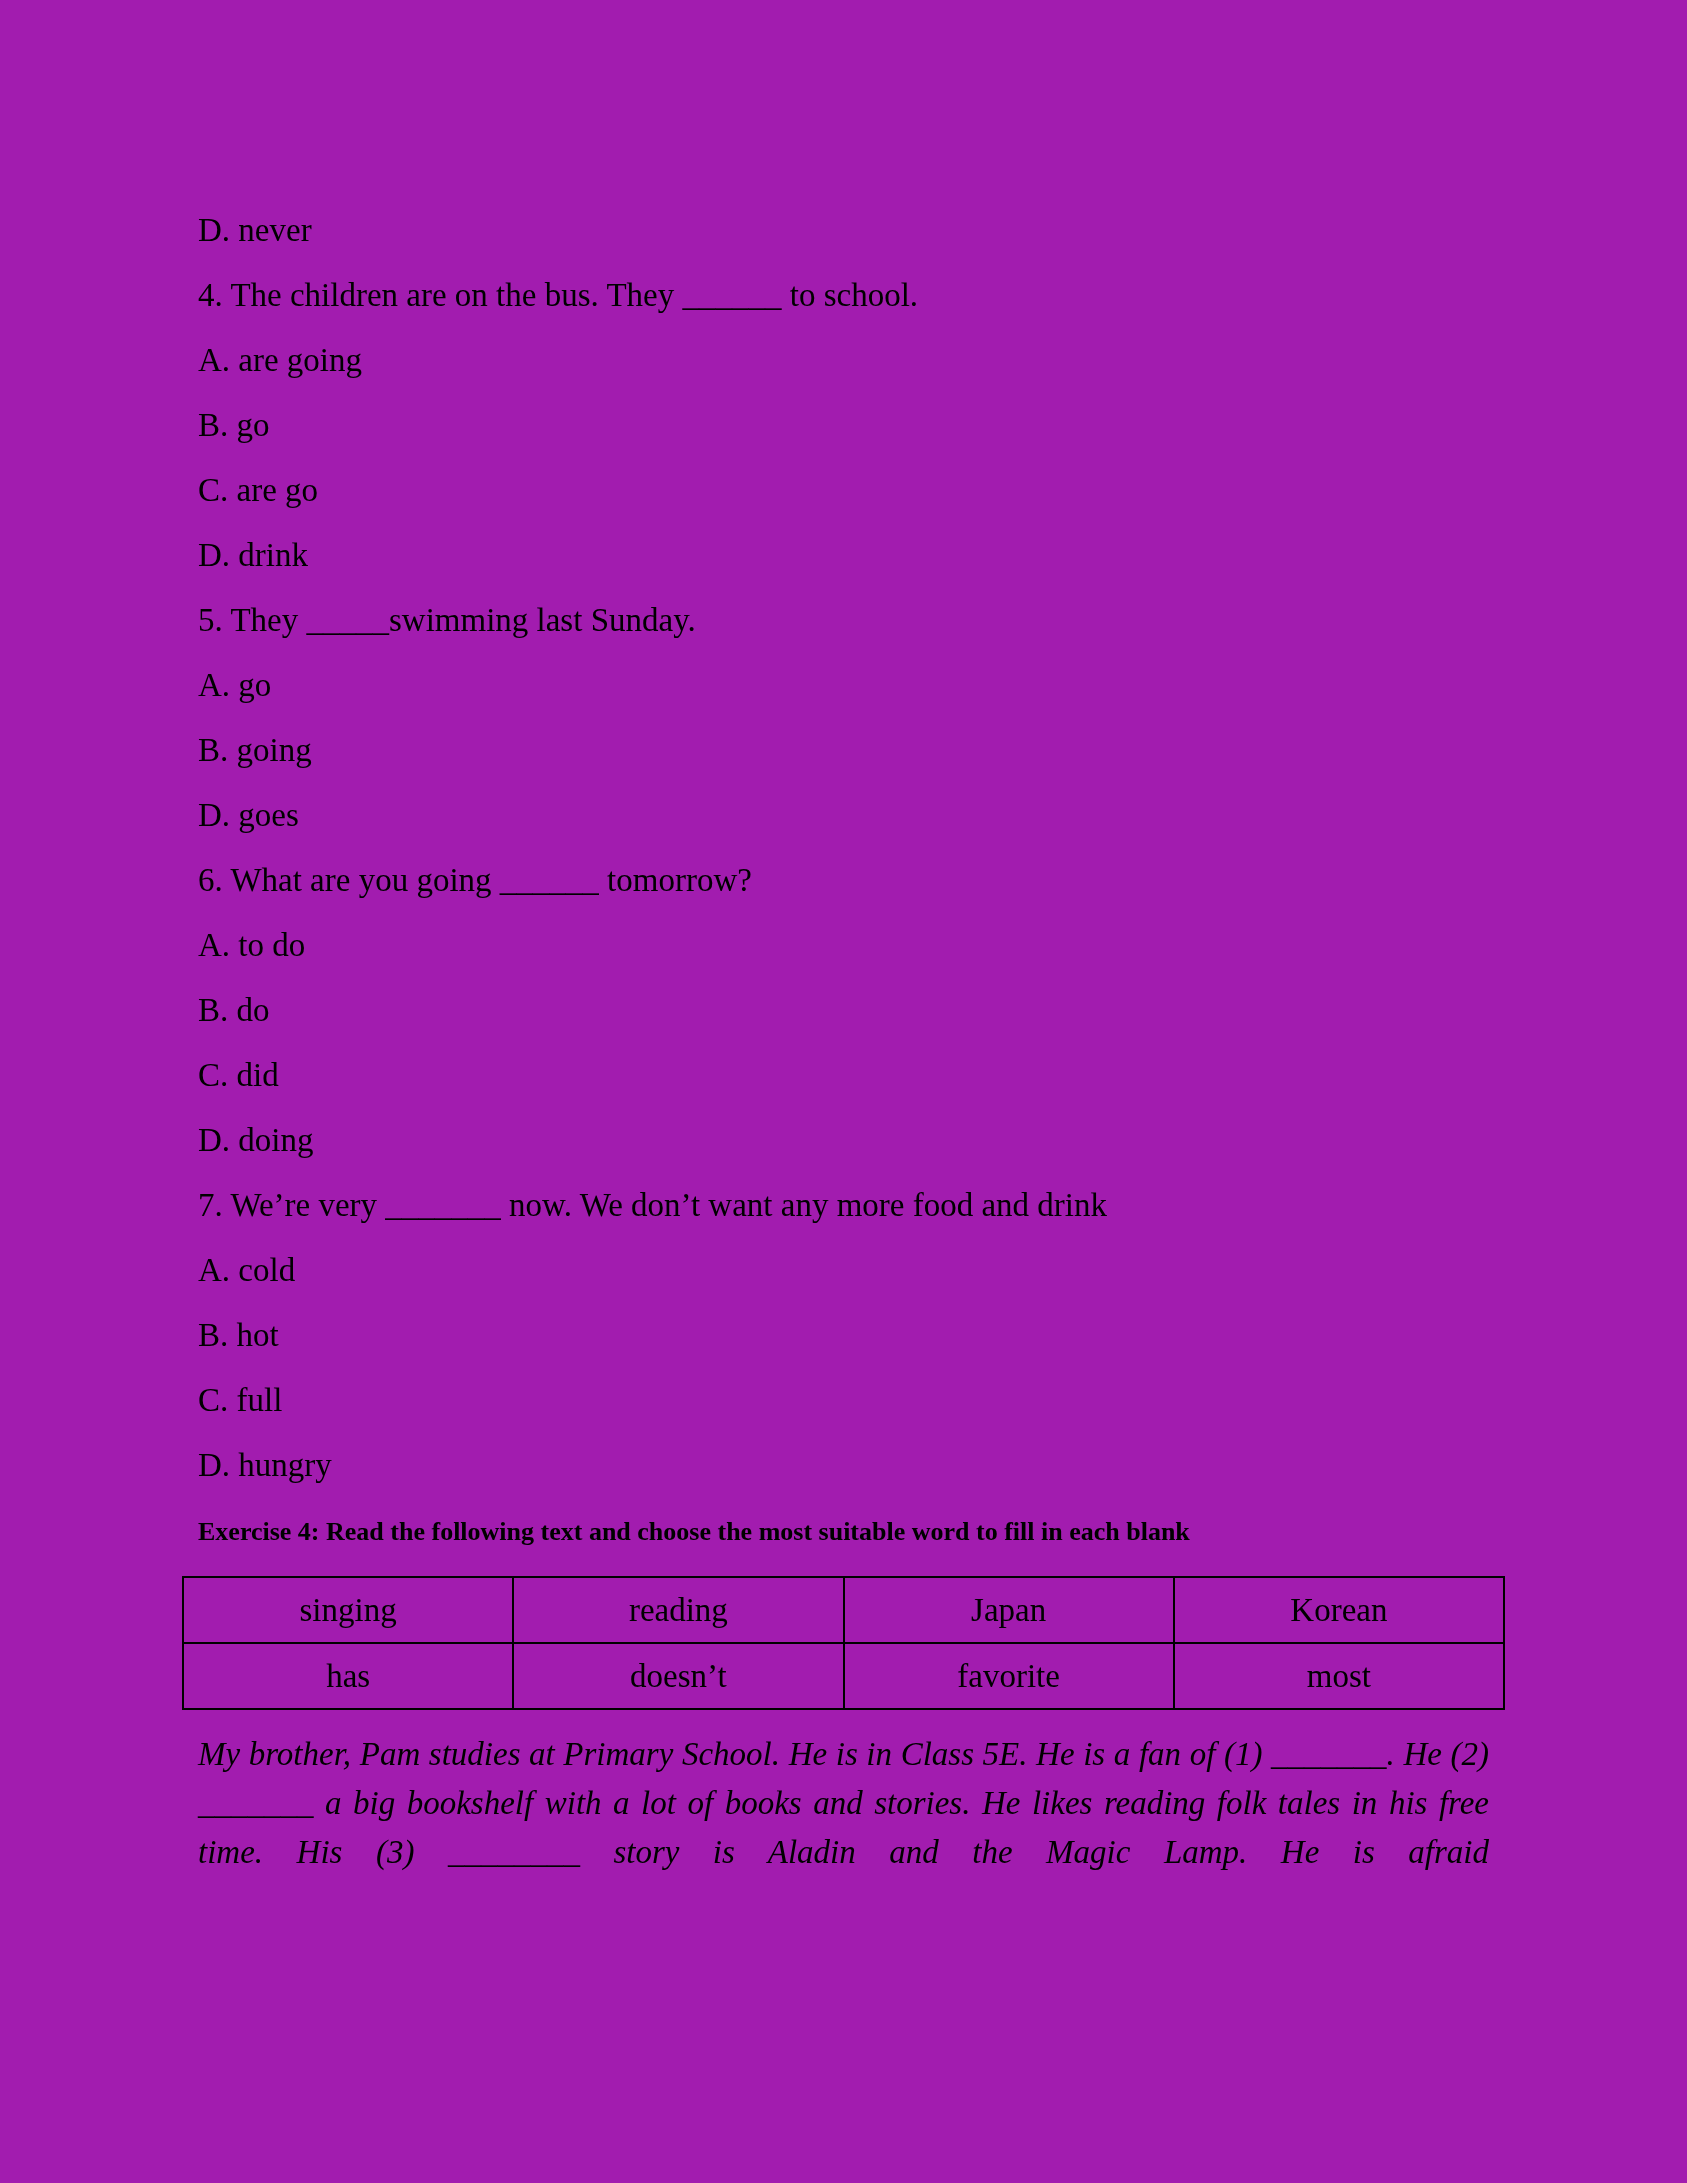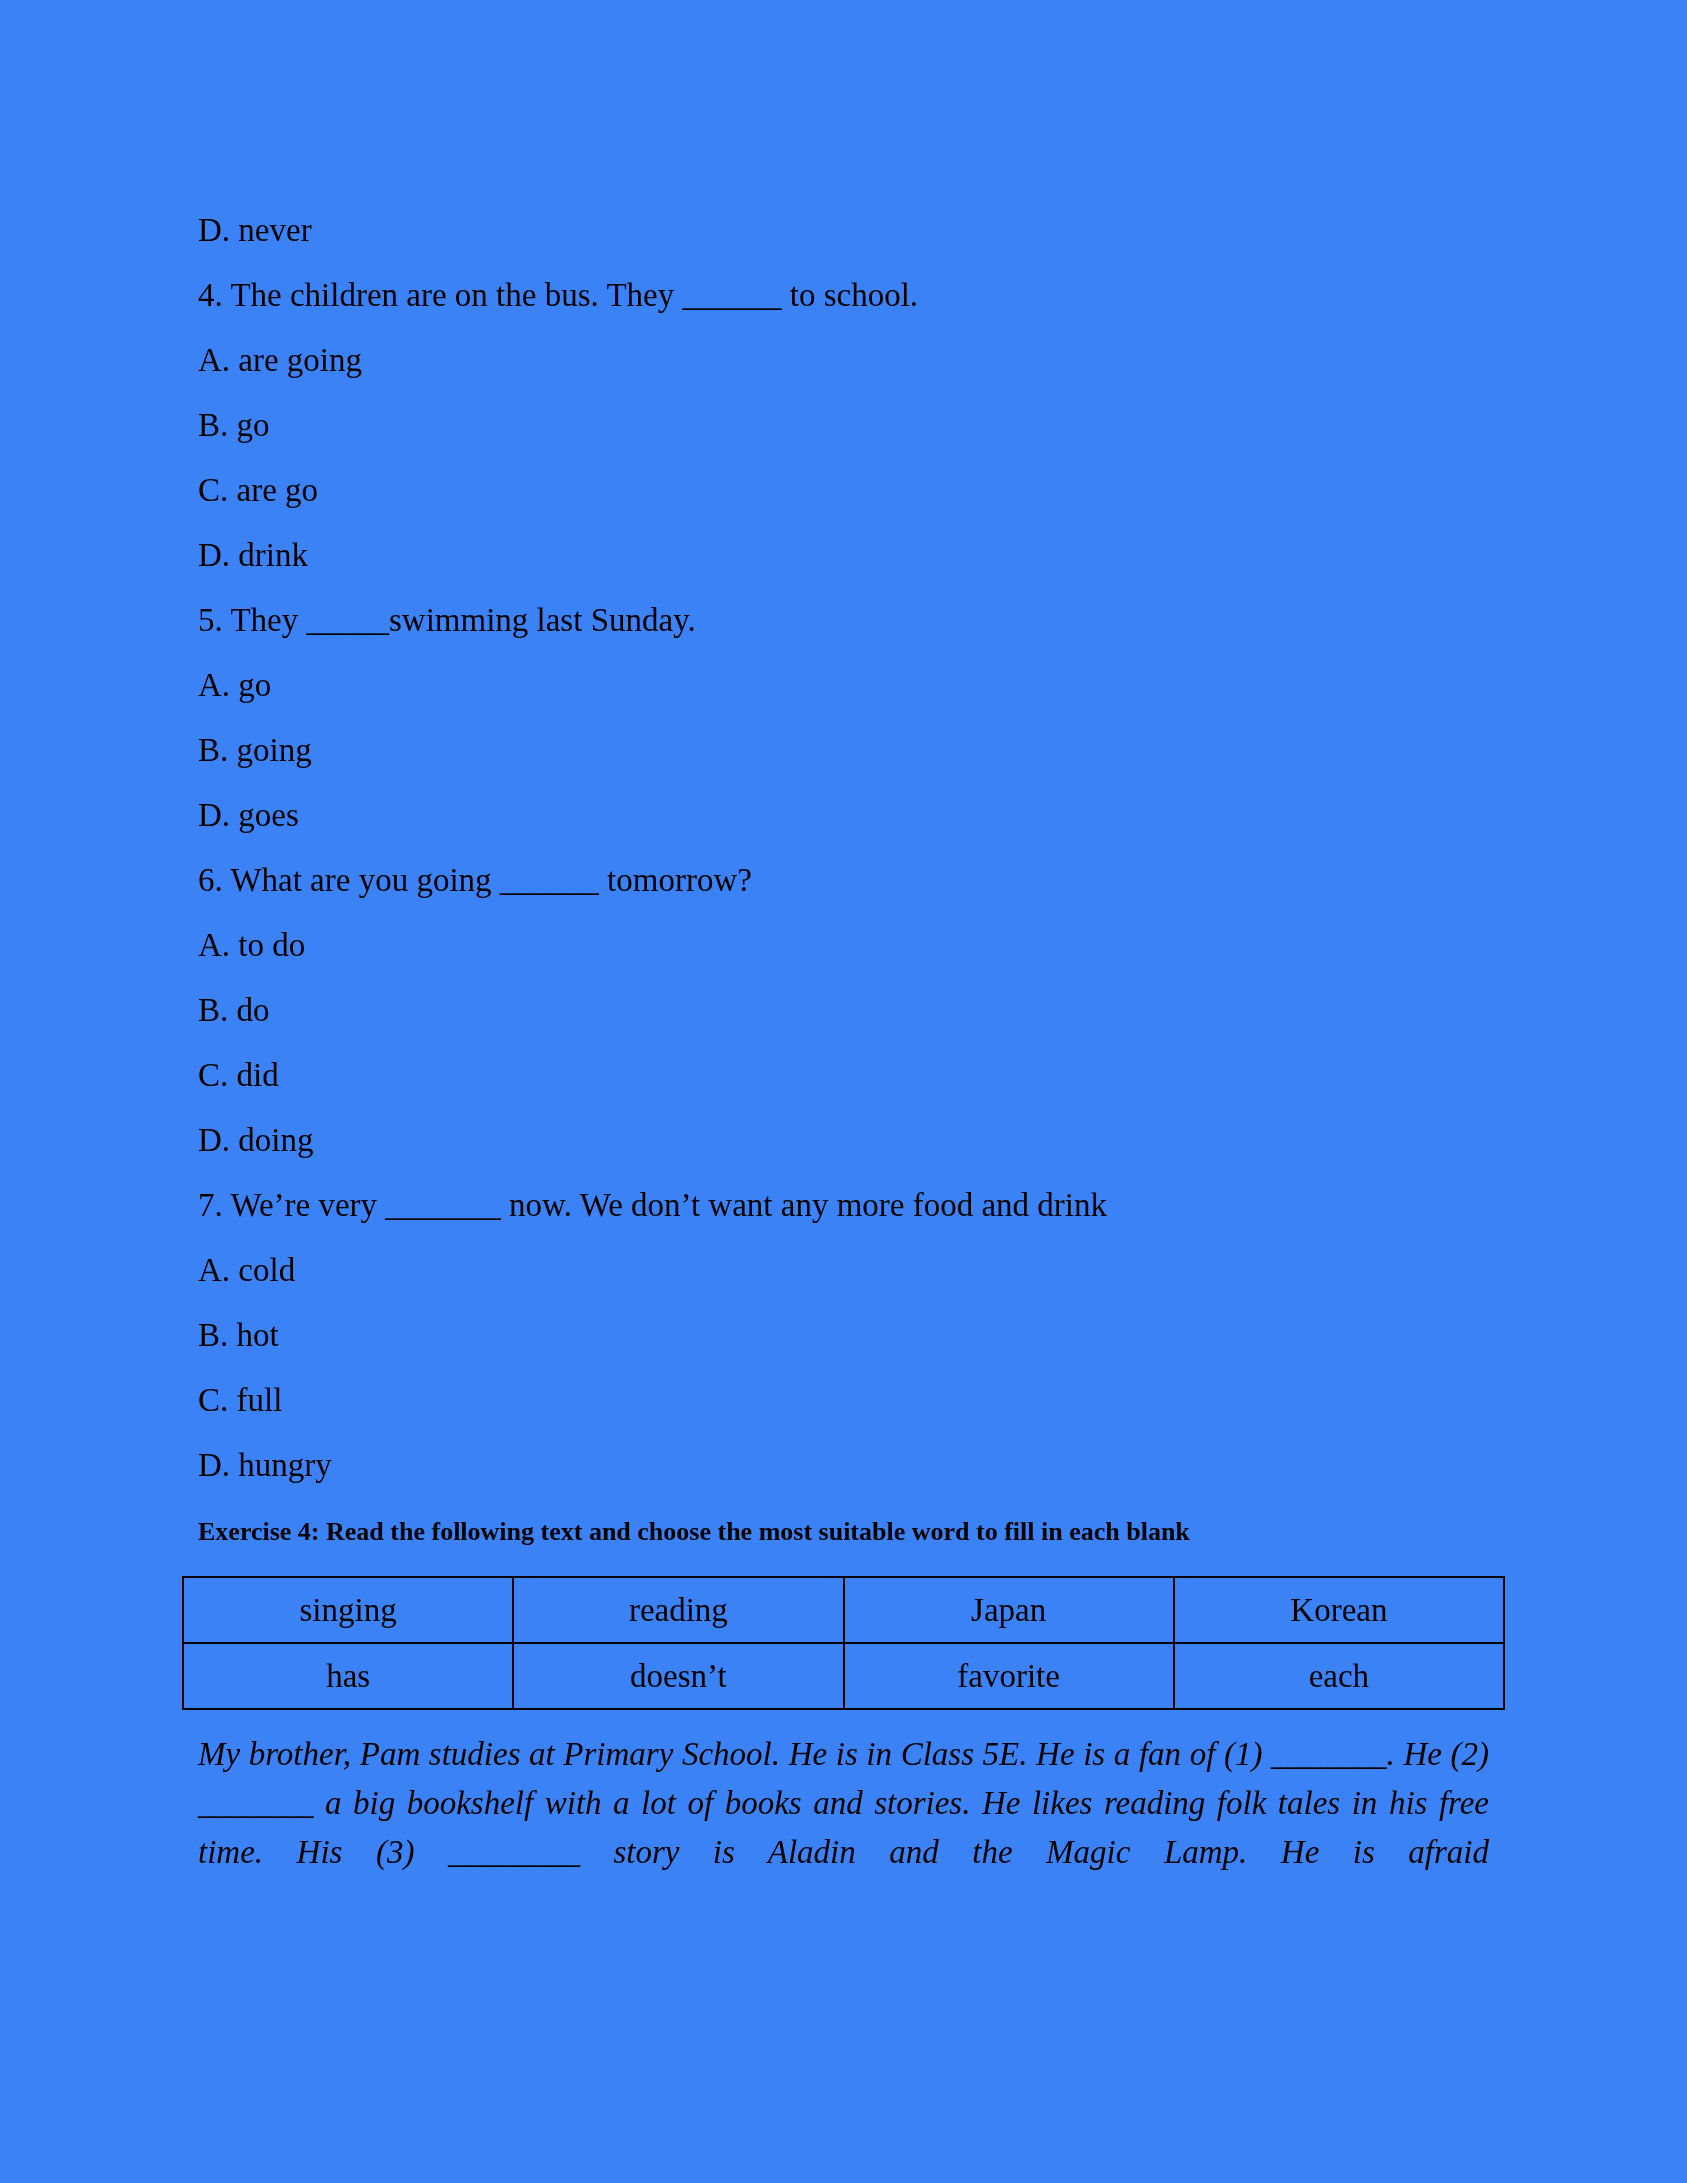--- a/index.html
+++ b/index.html
@@ -10,21 +10,21 @@
   body {
     width: 1687px;
     height: 2183px;
     font-family: "Liberation Serif", serif;
     color: #000000;
   }
   .page {
     position: relative;
     width: 1687px;
     height: 2183px;
-    background: #3b82f6;
+    background: #a21caf;
     overflow: hidden;
   }
   .content {
     padding: 198px 198px 0 198px;
   }
   .mcq-line {
     margin: 0;
     font-size: 33px;
     line-height: 65px;
     white-space: pre-wrap;
@@ -98,21 +98,21 @@
         <tr>
           <td>singing</td>
           <td>reading</td>
           <td>Japan</td>
           <td>Korean</td>
         </tr>
         <tr>
           <td>has</td>
           <td>doesn’t</td>
           <td>favorite</td>
-          <td>each</td>
+          <td>most</td>
         </tr>
       </tbody>
     </table>
 
     <p class="passage">My brother, Pam studies at Primary School. He is in Class 5E. He is a fan of (1) _______. He (2) _______ a big bookshelf with a lot of books and stories. He likes reading folk tales in his free time. His (3) ________ story is Aladin and the Magic Lamp. He is afraid</p>
 
   </div>
 </div>
 
 

